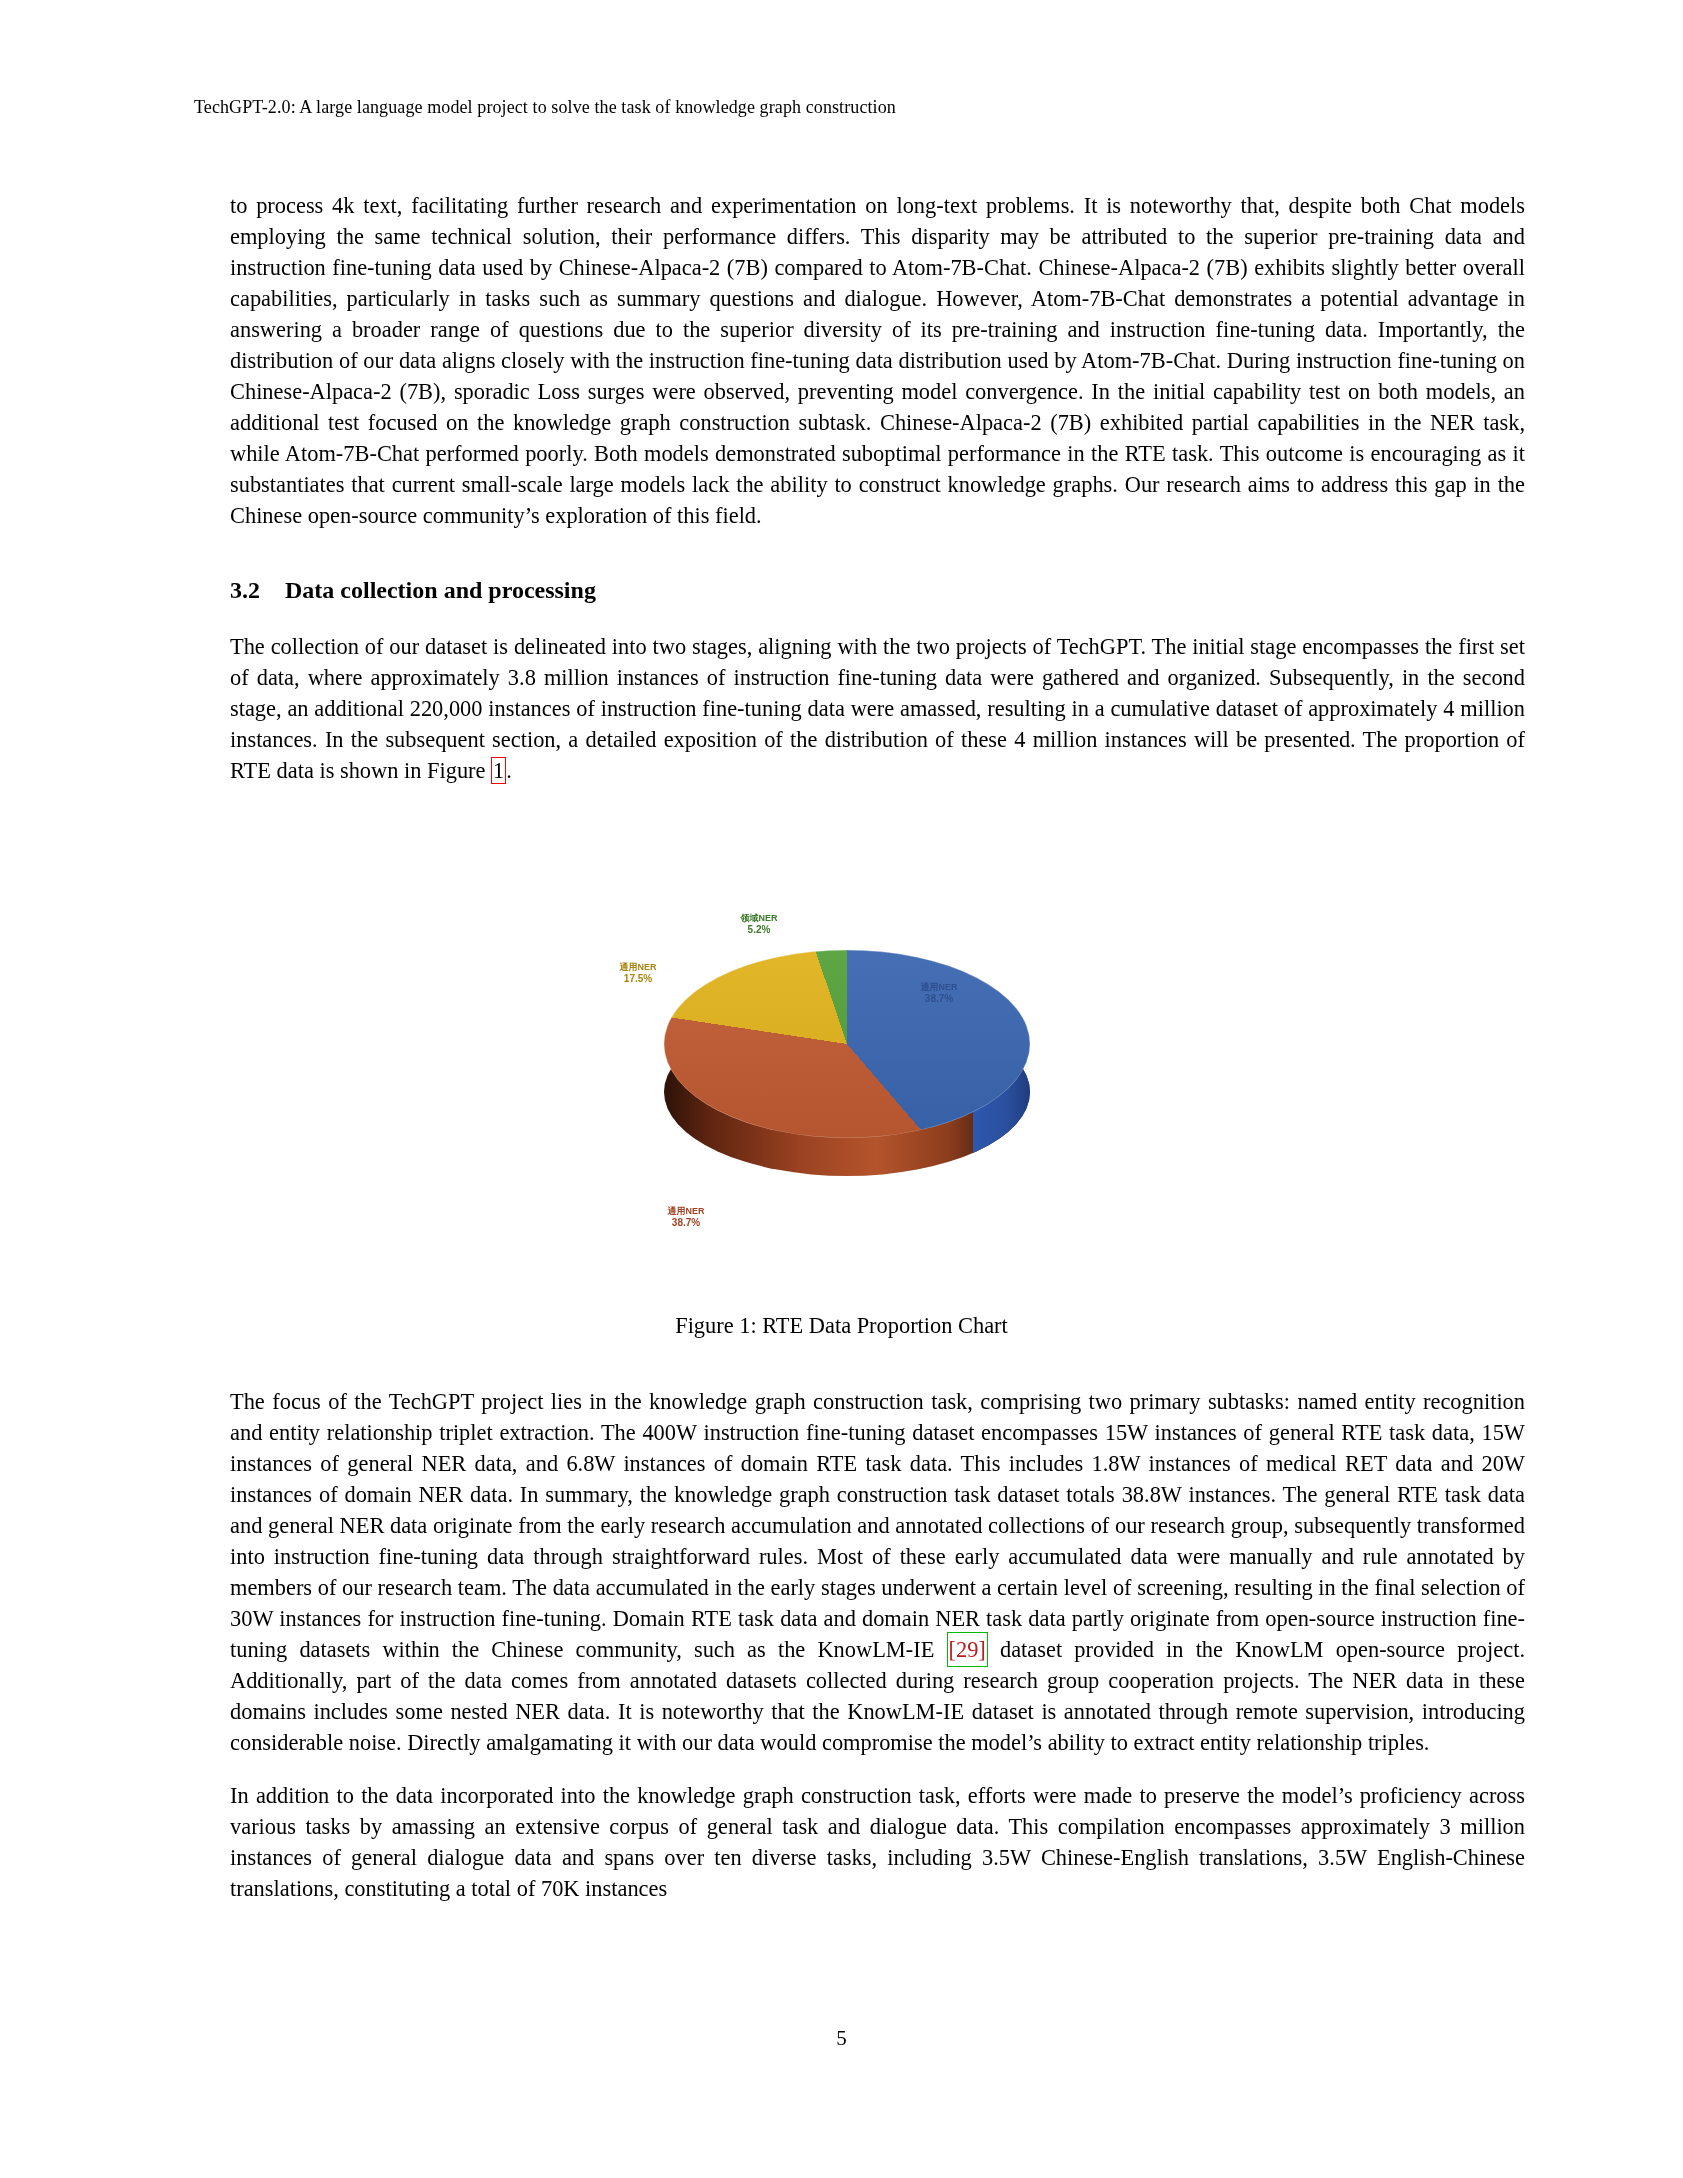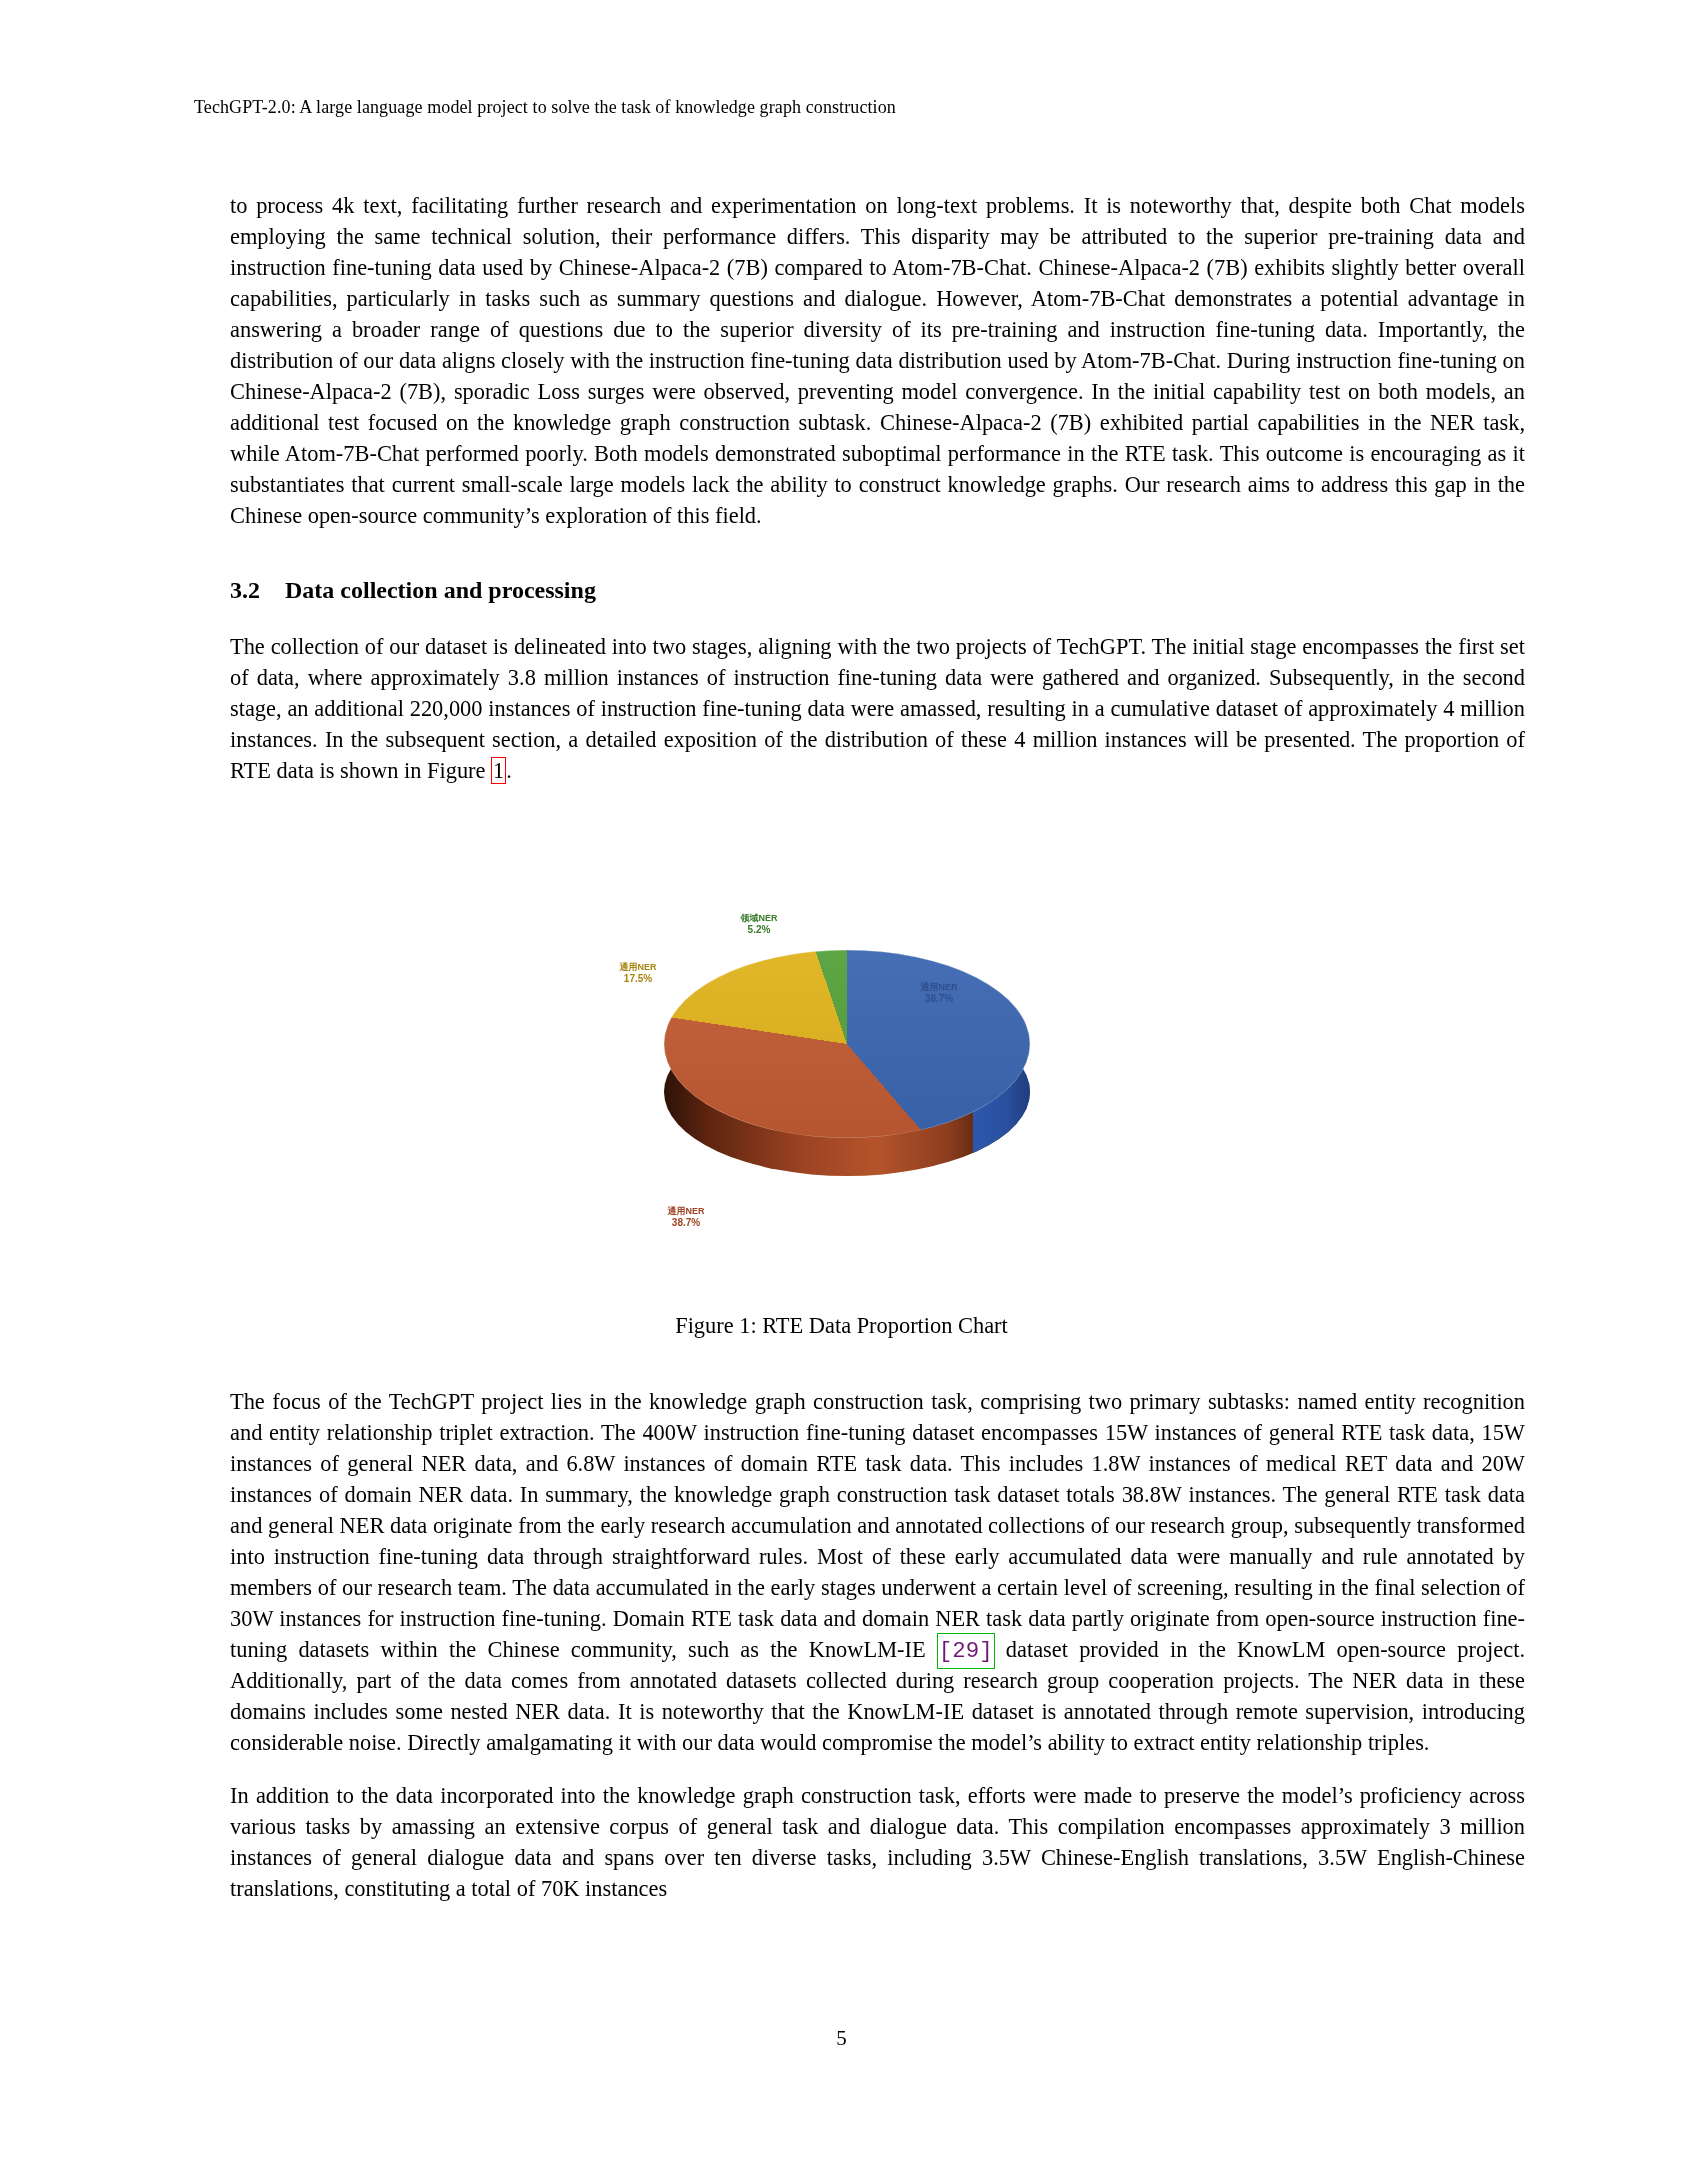--- a/index.html
+++ b/index.html
@@ -46,26 +46,25 @@
   }
   h2.section .num { display:inline-block; width:55px; }
   a.reflink {
     color:#000;
     text-decoration:none;
     border:1.6px solid #ff0000;
     padding:0 1px;
     line-height:1;
   }
   a.citelink {
-    color:#701a75;
+    color:#b91c1c;
     text-decoration:none;
     border:1.6px solid #00bb00;
     padding:4px 1px;
     line-height:1;
-    font-family:Liberation Mono, monospace;
   }
 
   
   .figure-block {
     position:absolute;
     left:194px;
     top:891px;
     width:1295px;
     text-align:center;
   }

